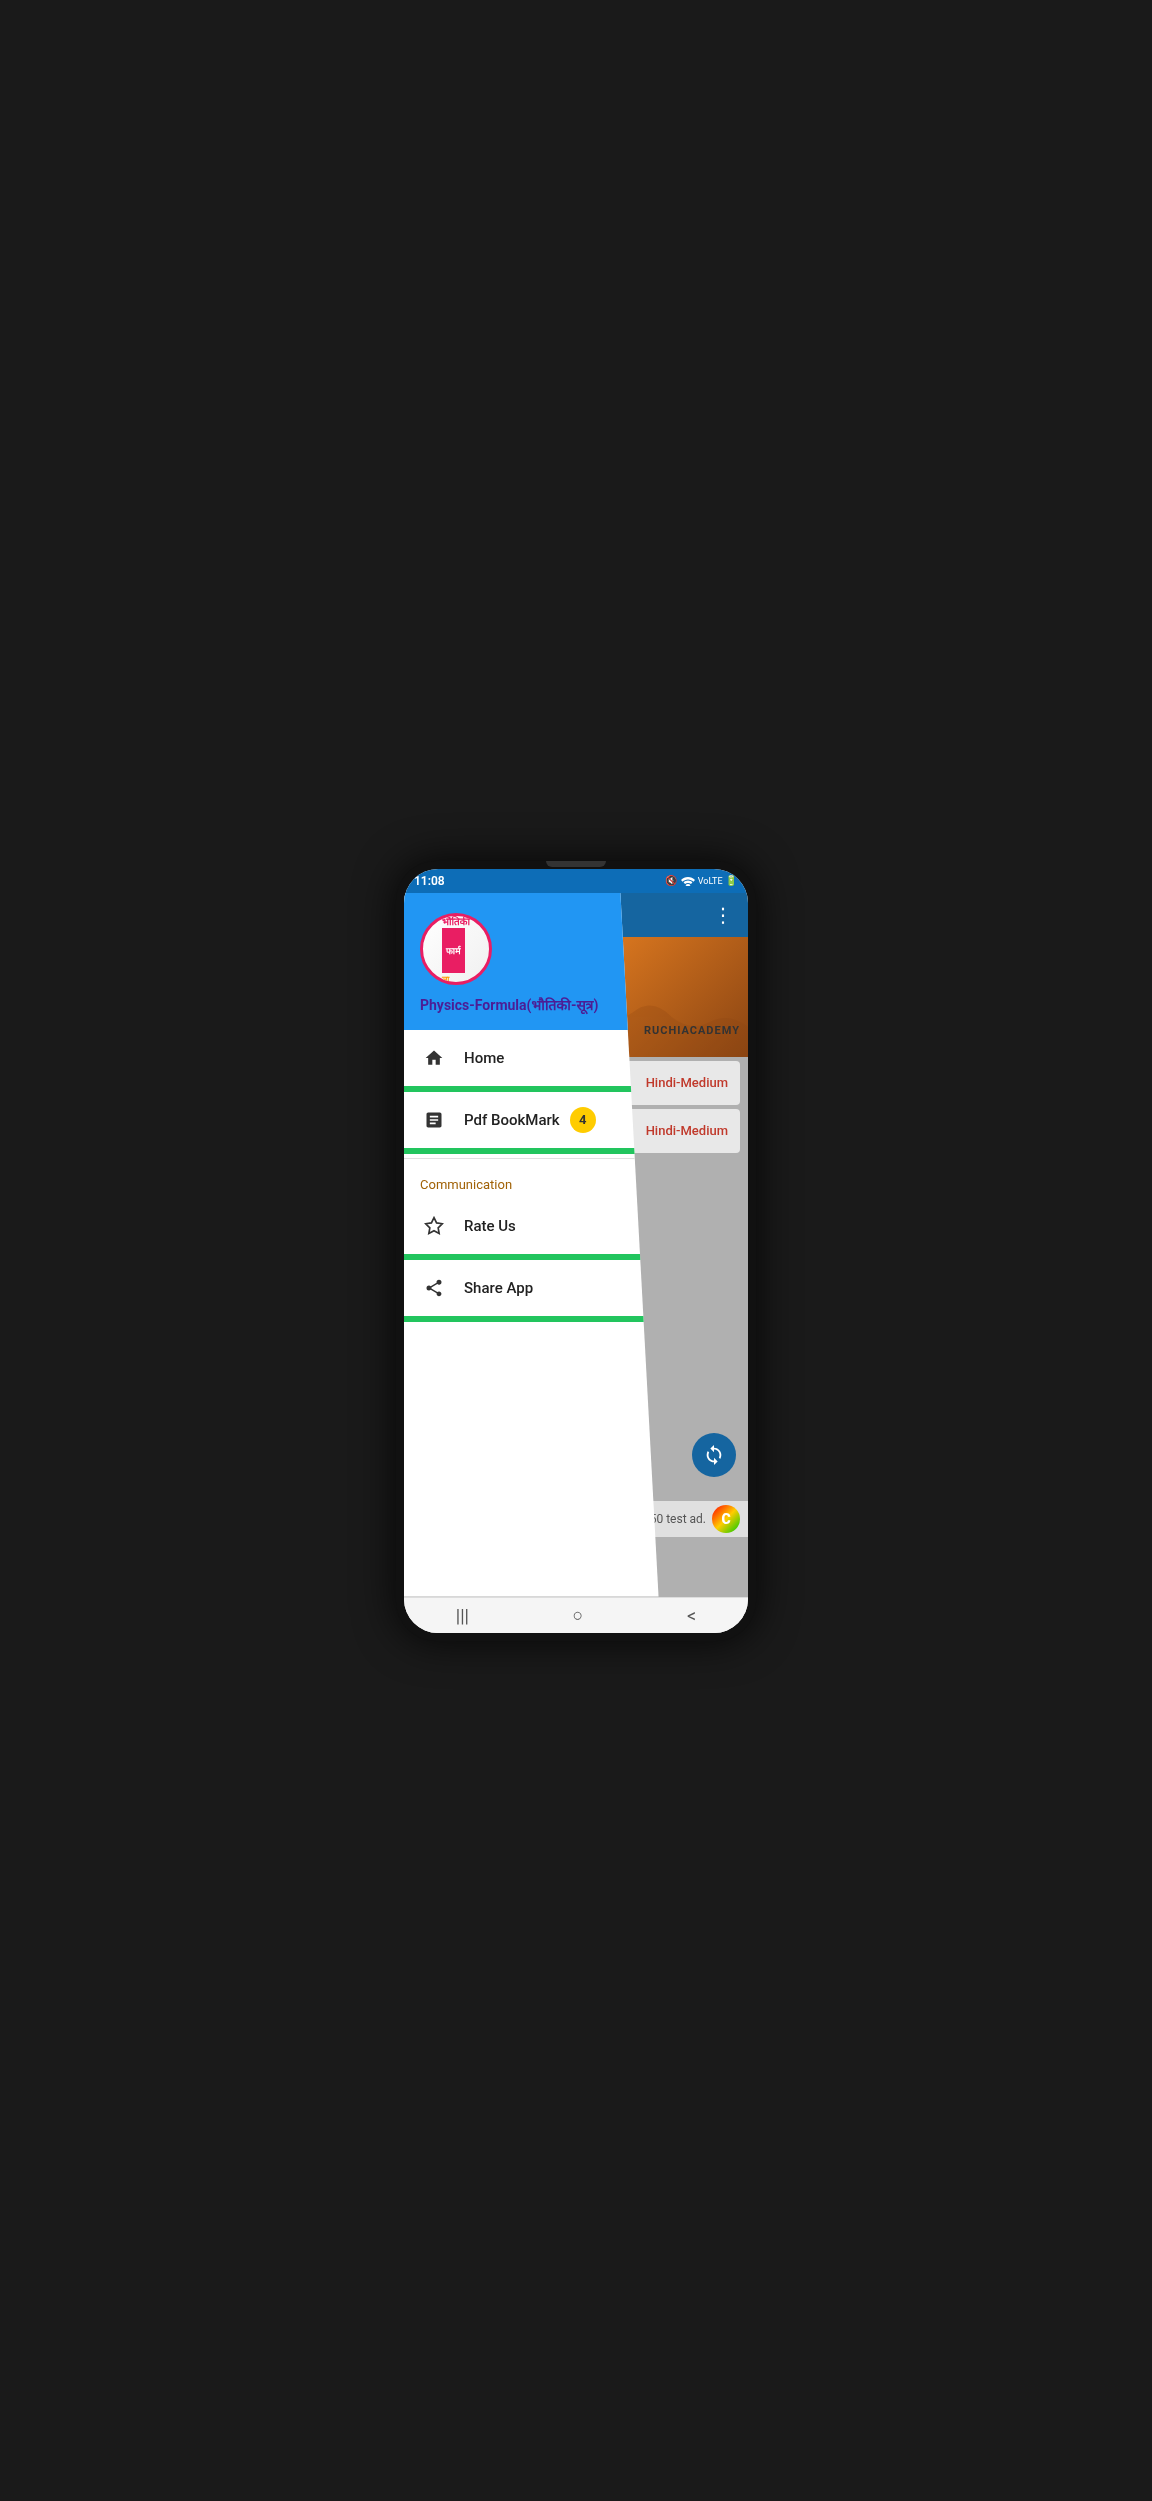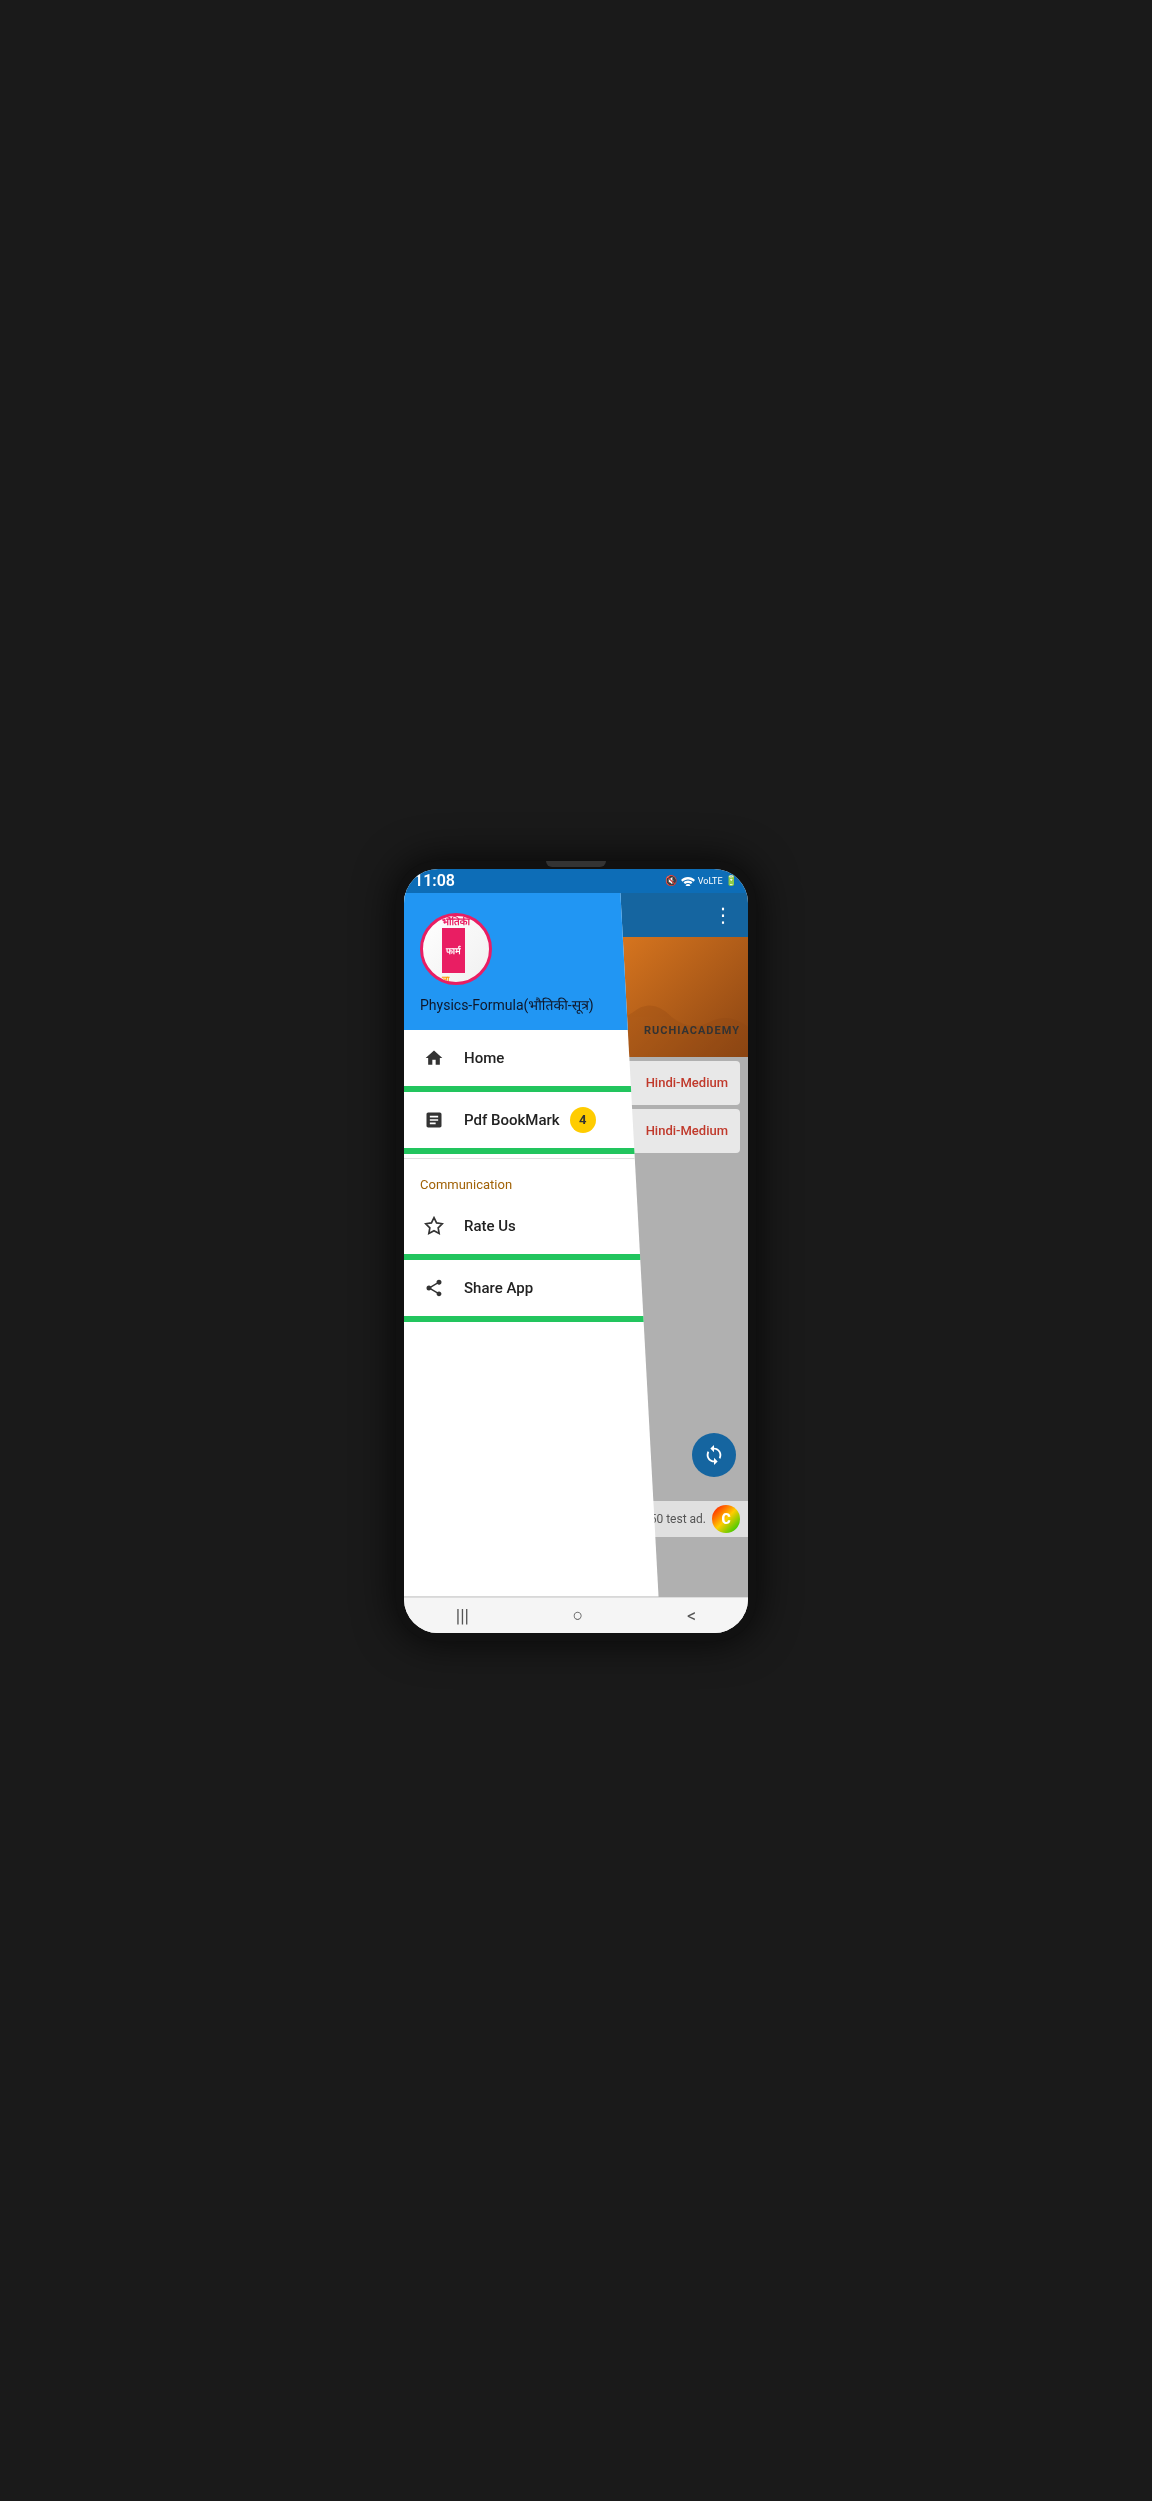--- a/index.html
+++ b/index.html
@@ -38,21 +38,21 @@
       background: #0d6db7;
       height: 24px;
       display: flex;
       align-items: center;
       justify-content: space-between;
       padding: 0 10px;
     }
 
     .status-time {
       color: #fff;
-      font-size: 16px;
+      font-size: 12px;
       font-weight: 600;
     }
 
     .status-icons {
       display: flex;
       align-items: center;
       gap: 3px;
       font-size: 10px;
       color: #fff;
     }
@@ -238,23 +238,23 @@
     }
 
     .logo-line3 {
       color: #ff9800;
       font-size: 8px;
       font-weight: 700;
       font-family: serif;
     }
 
     .app-title {
-      color: #0f172a;
+      color: #4c1d95;
       font-size: 14px;
-      font-weight: 400;
+      font-weight: 700;
     }
 
     .drawer-nav {
       flex: 1;
       overflow-y: auto;
     }
 
     .nav-item {
       display: flex;
       align-items: center;

